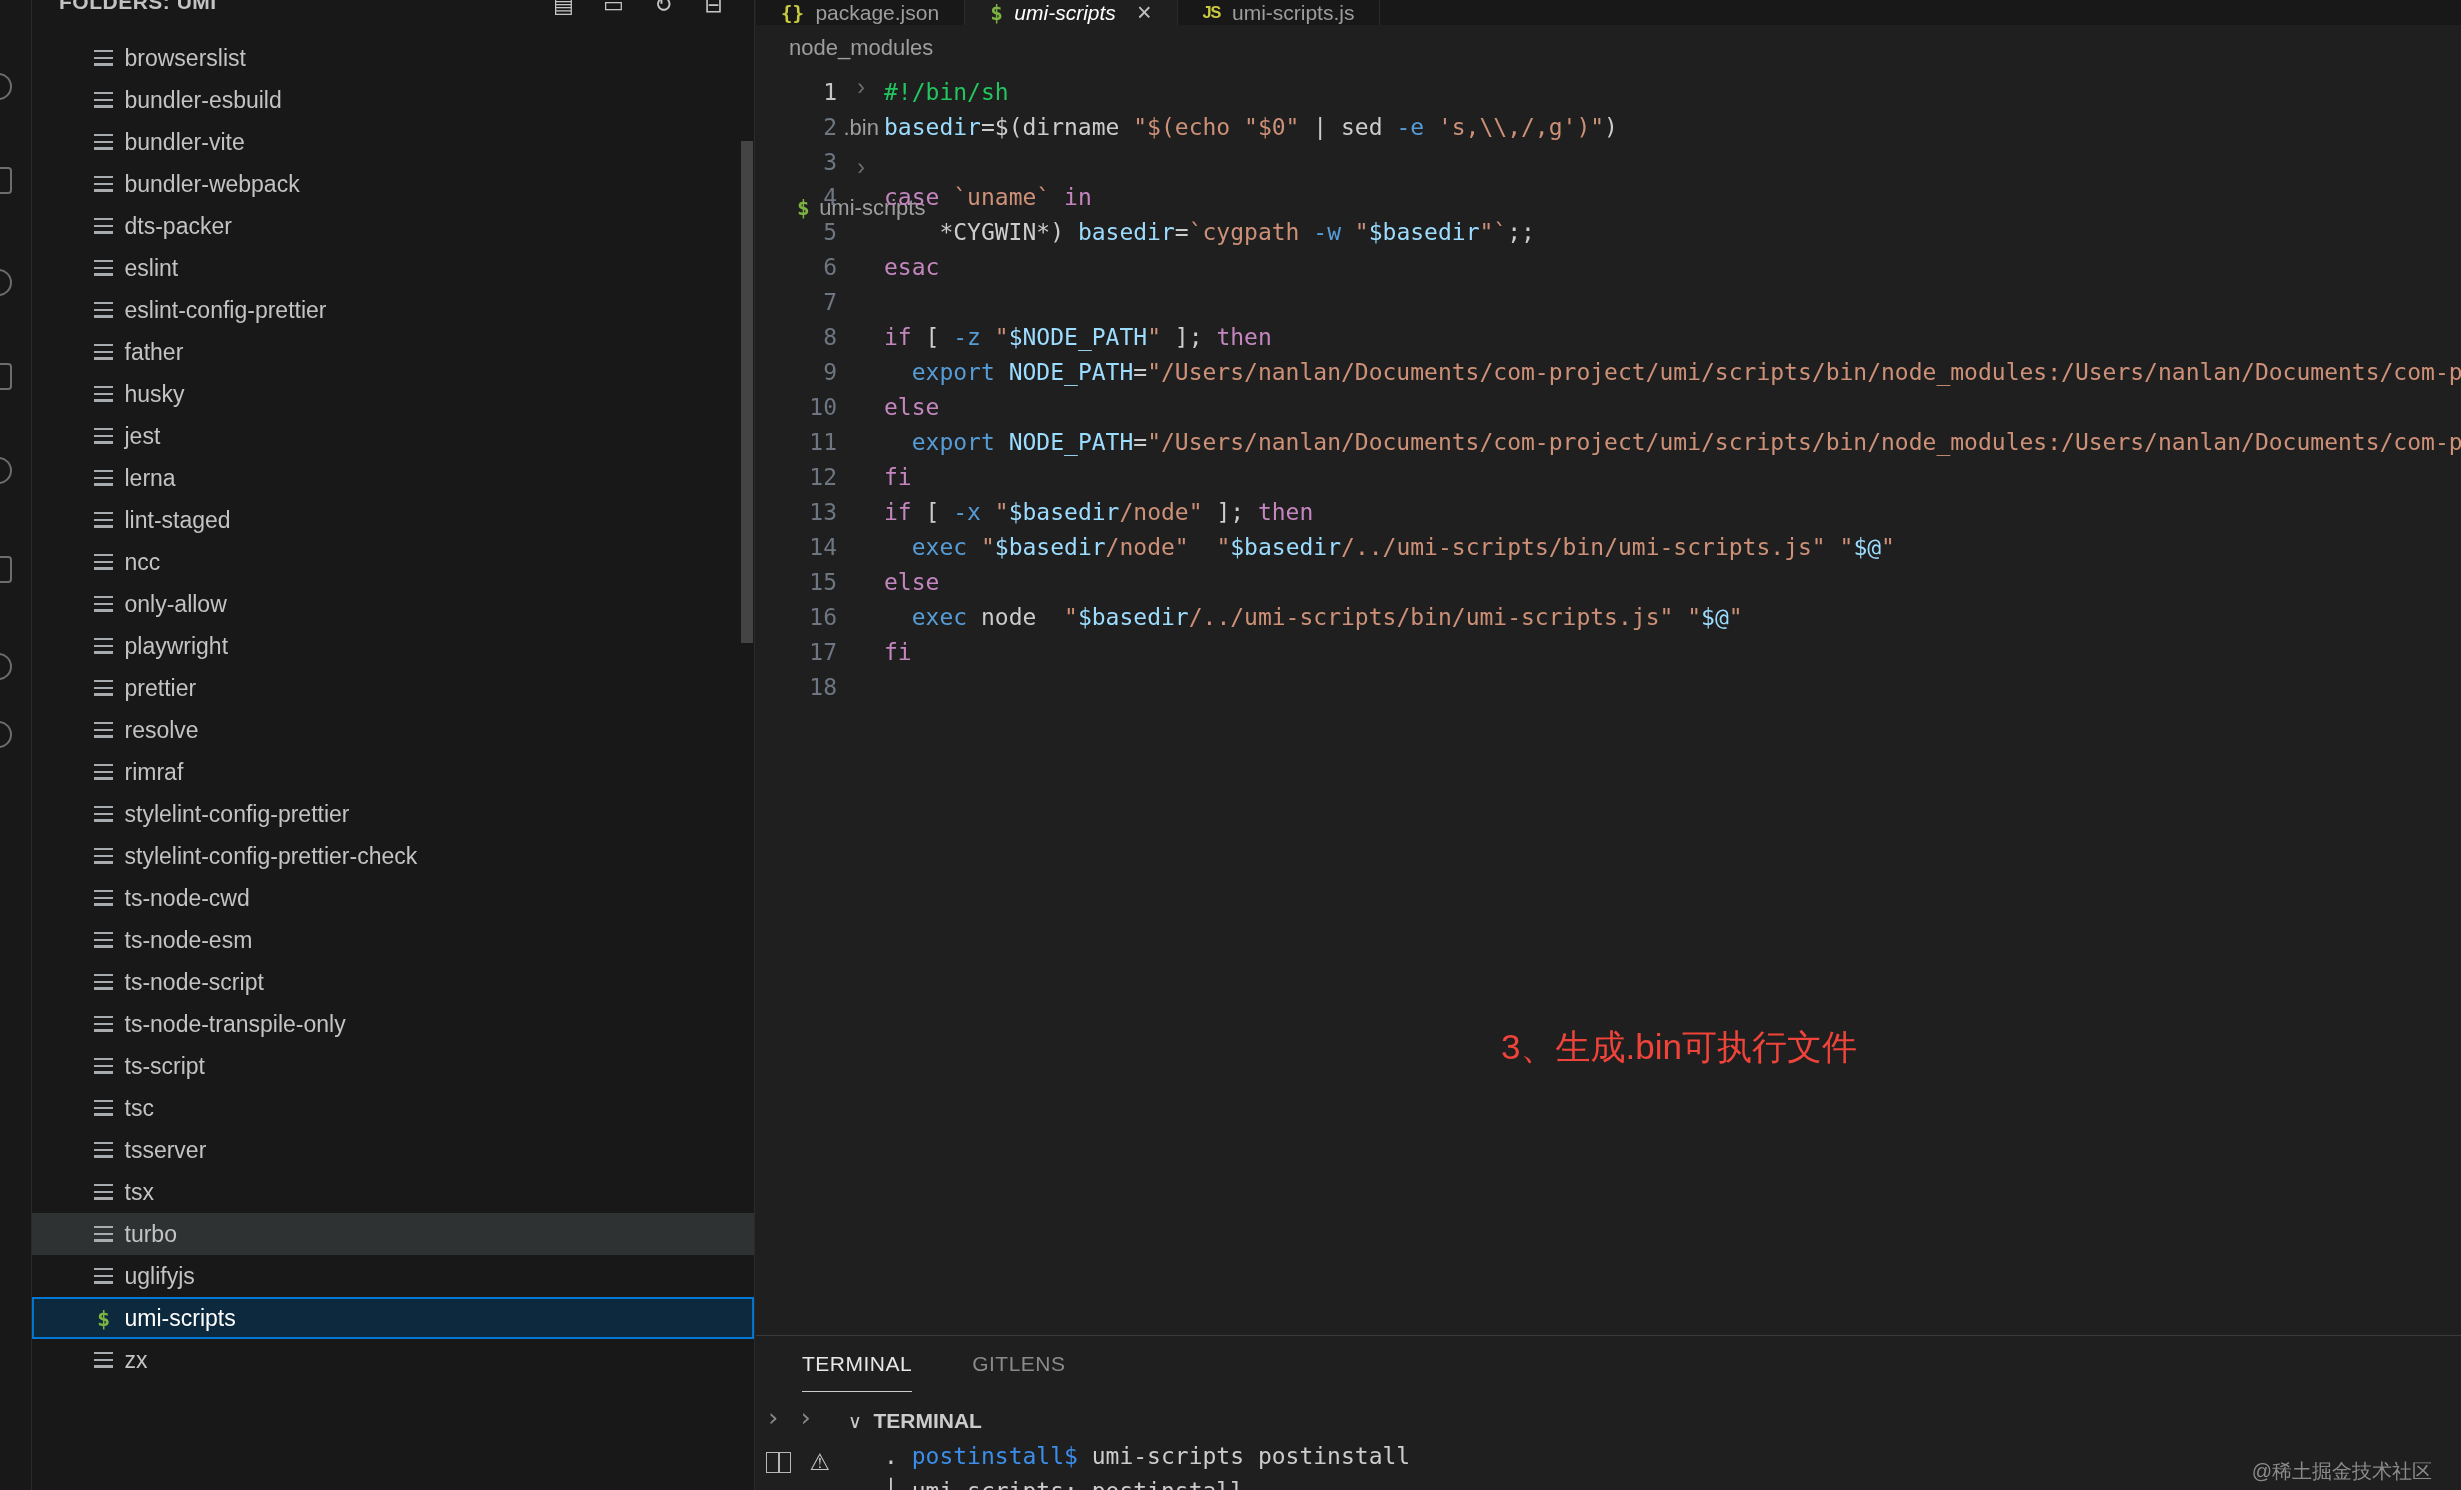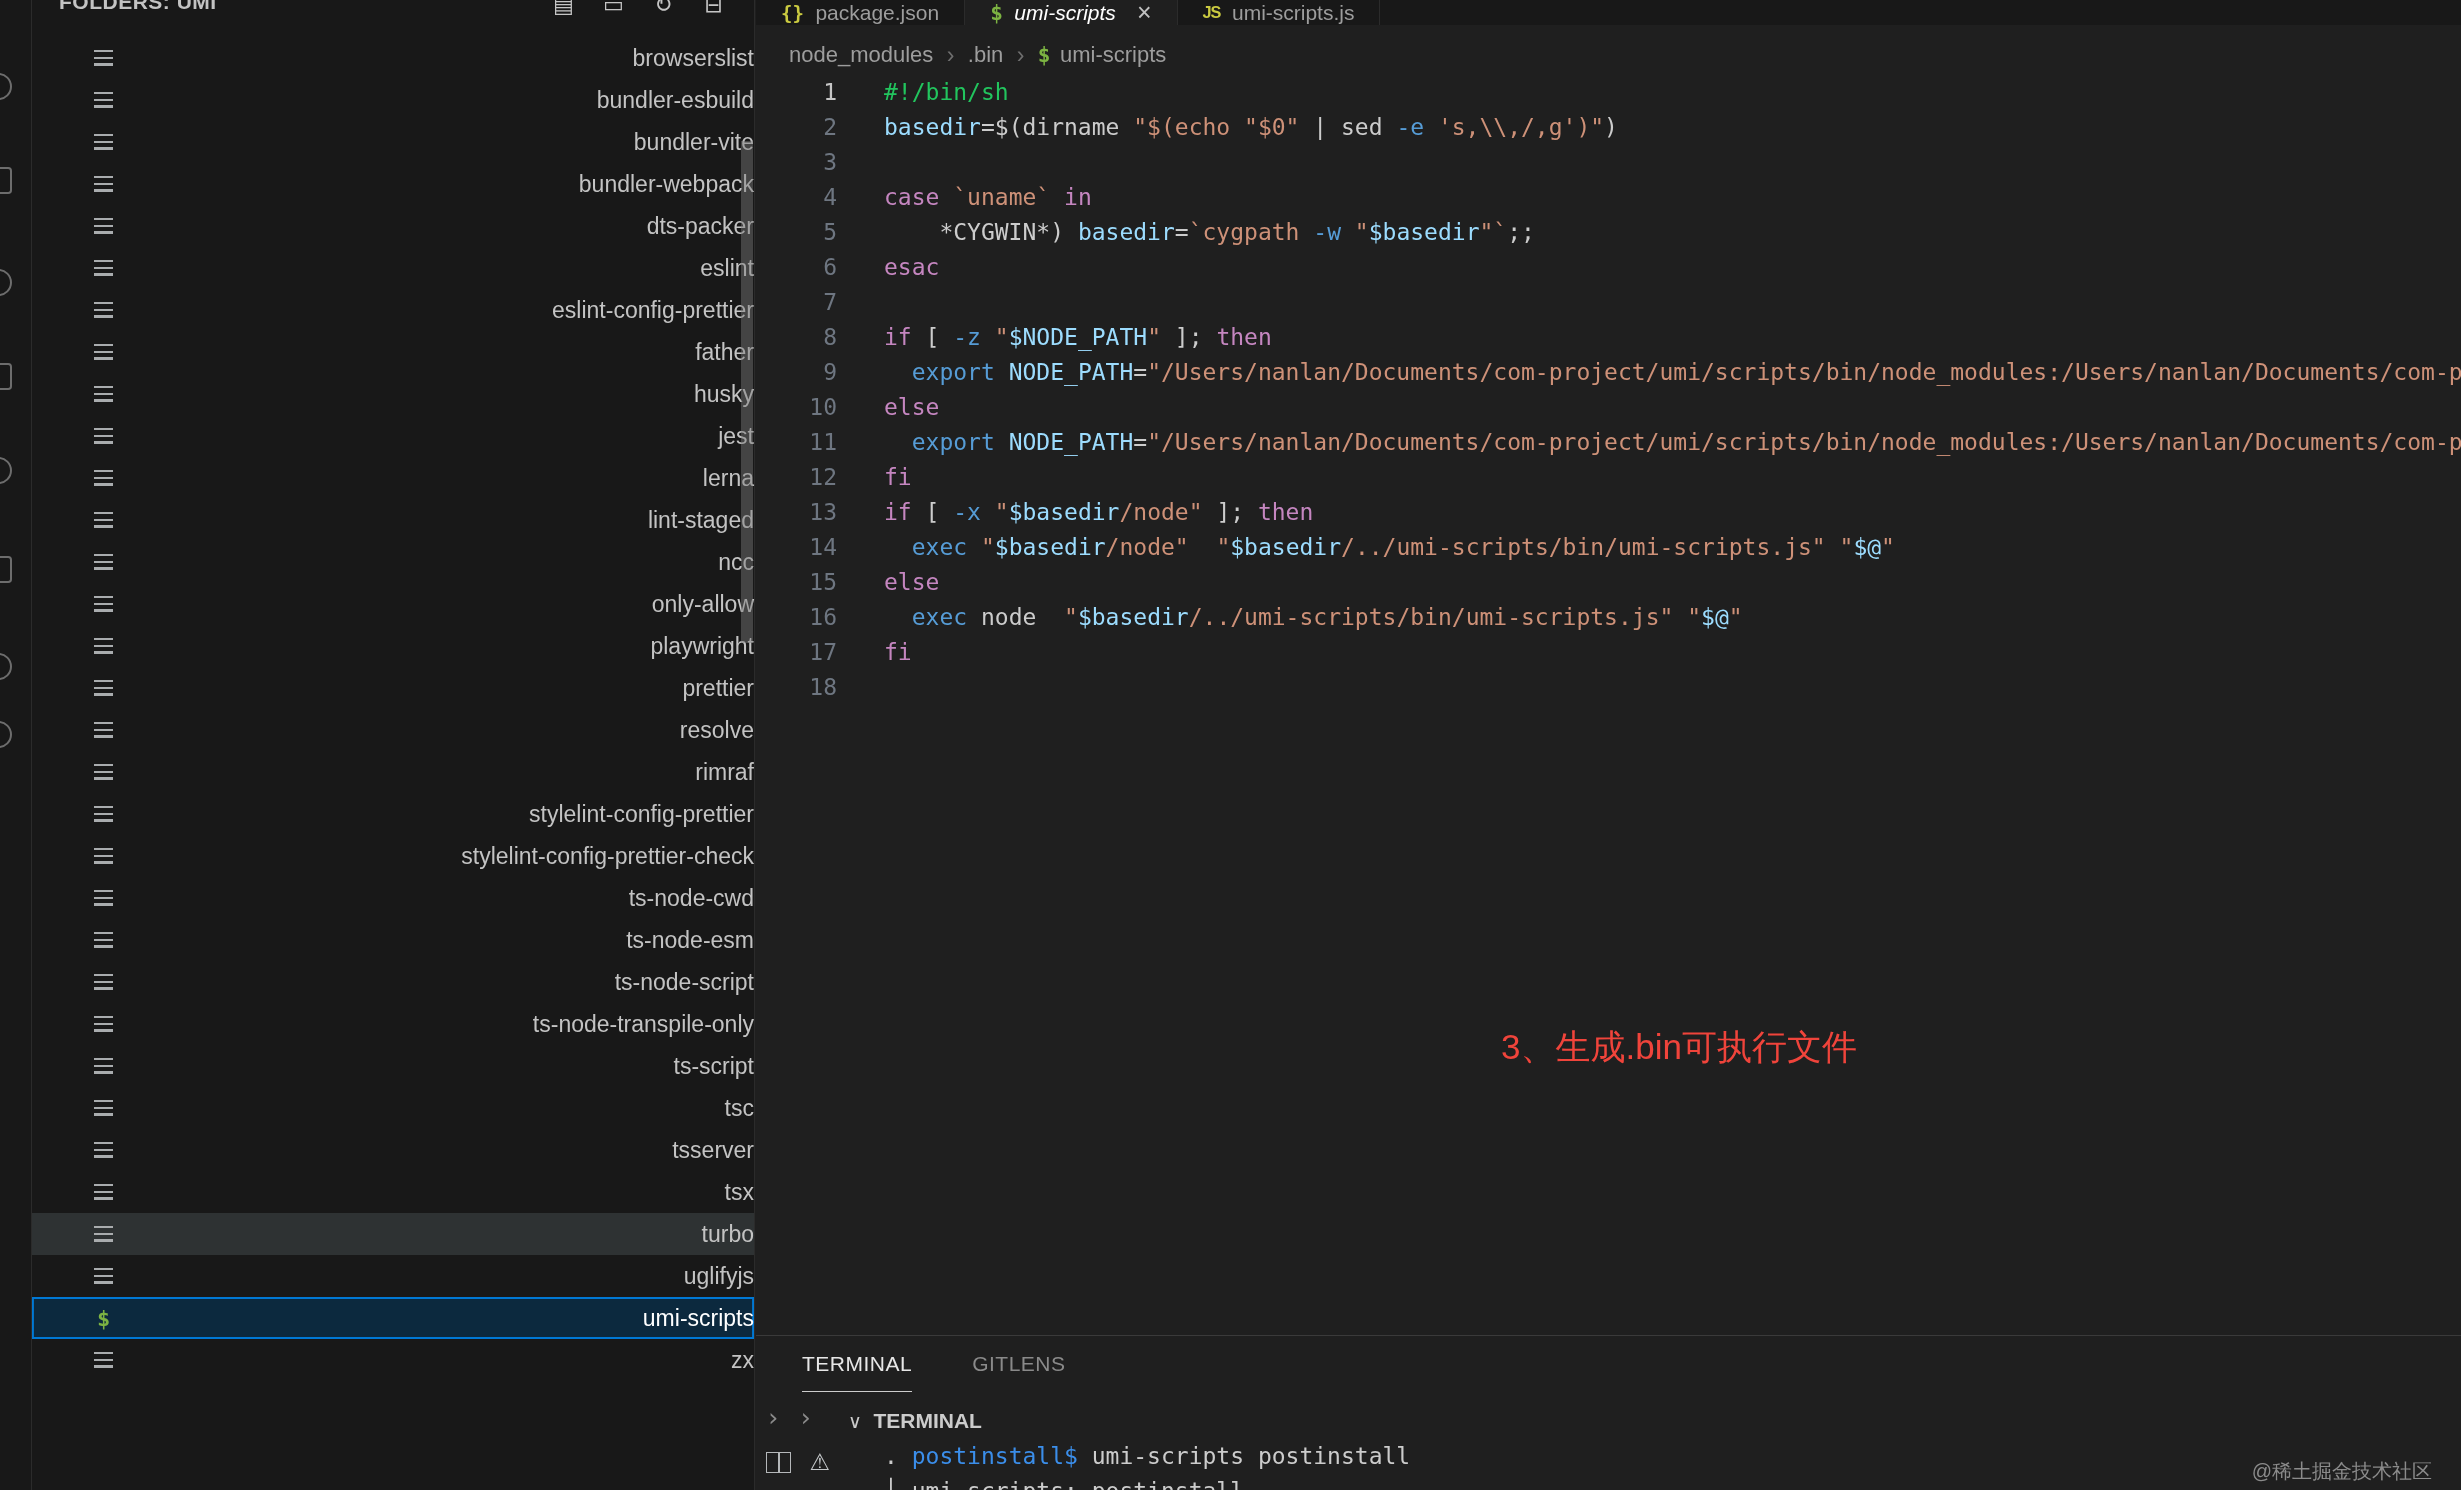--- a/index.html
+++ b/index.html
@@ -19,21 +19,21 @@
              background: #181818; border-right: 1px solid #2b2b2b; }
   .sidebar-header { position: absolute; top: 0; left: 0; right: 0; height: 17.3px; overflow: hidden; }
   .sidebar-header-title { position: absolute; left: 27px; top: -9.6px; font-size: 21px; font-weight: 700;
                           color: #c3c3c3; letter-spacing: 0.5px; white-space: nowrap; }
   .sidebar-actions { position: absolute; left: 519px; top: -7.7px; display: flex; gap: 25px; }
   .sb-action { width: 25px; height: 25px; text-align: center; color: #c5c5c5; font-size: 22px;
                line-height: 25px; font-family: "DejaVu Sans", sans-serif; cursor: pointer; }
 
   .file-list { position: absolute; top: 0; left: 0; right: 0; padding-top: 37px; }
   .row { height: 42px; display: flex; align-items: center; padding-left: 62px; gap: 11.5px;
-         font-size: 23px; color: #c3c3c3; position: relative; justify-content: space-between; }
+         font-size: 23px; color: #c3c3c3; position: relative; }
   .row.hover { background: #2e3233; }
   .row.selected { background: rgba(4,57,94,0.55); box-shadow: inset 0 0 0 1.9px #0078d4; color: #ffffff; }
   .file-icon { width: 19px; height: 16.3px; flex: none;
                background: repeating-linear-gradient(to bottom, #a9acae 0 2.4px, transparent 2.4px 6.7px); }
   .shell-icon { width: 19px; flex: none; color: #7cb342; font-family: "DejaVu Sans Mono", monospace;
                 font-weight: 700; font-size: 22px; text-align: center; }
   .row-label { white-space: nowrap; }
   .sidebar-scrollbar { position: absolute; right: 1px; top: 141px; width: 12.5px; height: 502px;
                        background: rgba(121,121,121,0.45); }
 
@@ -45,21 +45,21 @@
   .tab.active { background: #1f1f1f; color: #ffffff; }
   .tab.active .tab-label { font-style: italic; }
   .ticon { font-weight: 700; flex: none; }
   .ticon-json { color: #cbcb41; font-family: "DejaVu Sans Mono", monospace; font-size: 19px; }
   .ticon-shell { color: #7cb342; font-family: "DejaVu Sans Mono", monospace; font-size: 21px; }
   .ticon-js { color: #cbcb41; font-size: 16.3px; letter-spacing: -1px; }
   .tab-close { margin-left: 9.6px; font-size: 25px; color: #c0c0c0; line-height: 25px; }
 
   
   .breadcrumb { position: absolute; left: 756px; top: 35px; height: 40px; display: flex;
-                align-items: center; padding-left: 33px; gap: 13.4px; font-size: 22px; color: #9d9d9d; }
+                align-items: center; padding-left: 33px; gap: 13.4px; font-size: 22px; color: #9d9d9d; flex-direction: column; }
   .crumb { display: flex; align-items: center; gap: 9.6px; cursor: pointer; }
   .crumb-sep { color: #6e6e6e; font-size: 23px; }
   .crumb-shell { color: #7cb342; font-family: "DejaVu Sans Mono", monospace; font-weight: 700; font-size: 21px; }
 
   
   .editor { position: absolute; left: 756px; top: 75px; width: 1705px; height: 634px; overflow: hidden;
             font-family: "DejaVu Sans Mono", monospace; font-size: 23px; line-height: 35px; }
   .cline { display: flex; height: 35px; white-space: pre; }
   .ln { width: 81px; flex: none; text-align: right; color: #6e7681; }
   .ln.active { color: #c6c6c6; }

